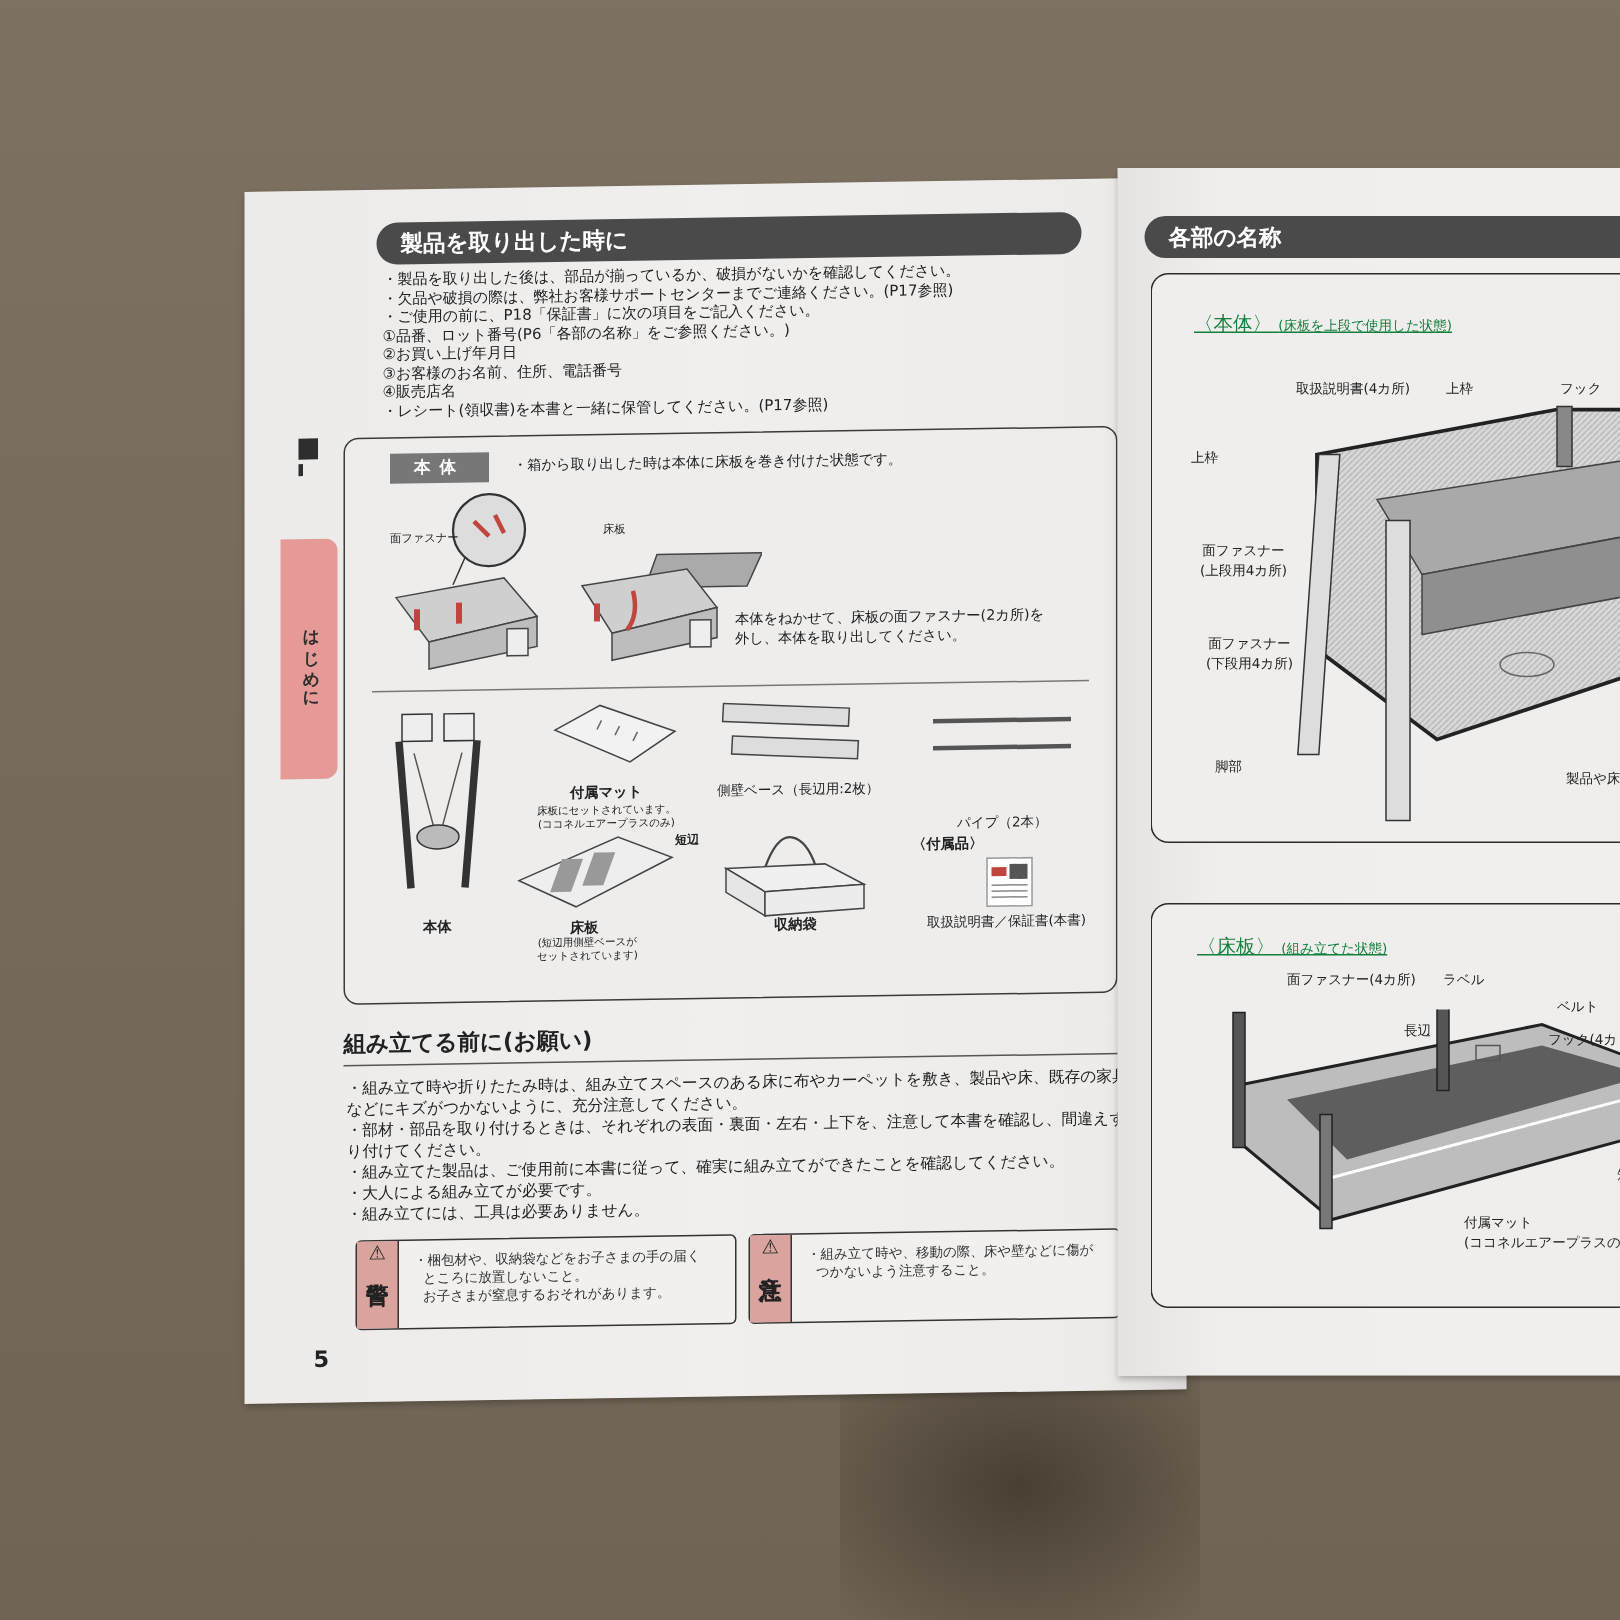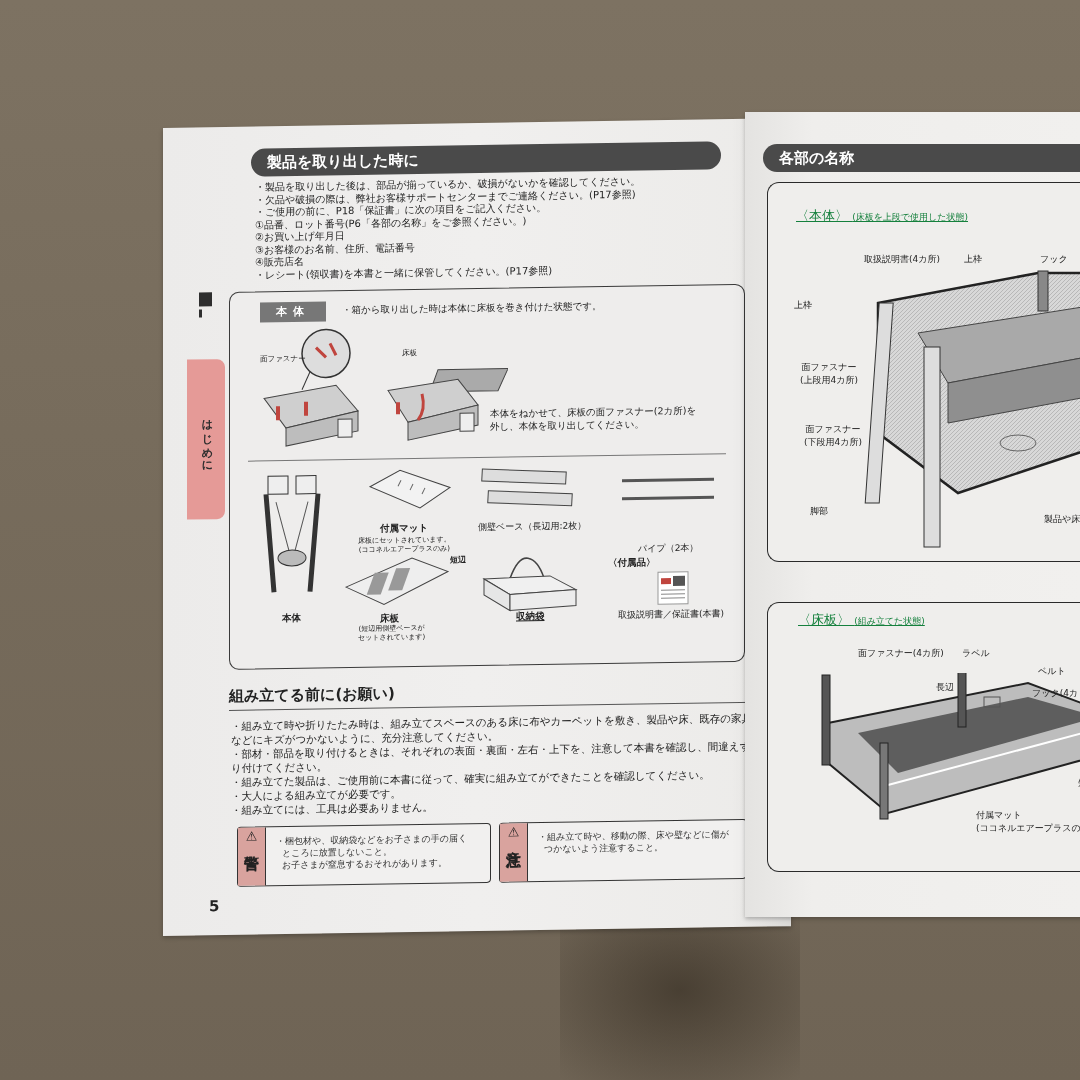--- a/index.html
+++ b/index.html
@@ -192,21 +192,21 @@
       <div>(短辺用側壁ベースが</div>
       <div>セットされています)</div>
     </div>
 
     <svg class="illus" style="left:250px;top:266px;" width="100" height="60">
       <path d="M30 24 q8 -22 18 -20 q10 2 16 20" stroke="#444" fill="none" stroke-width="1.5"></path>
       <polygon points="4,24 70,22 96,36 30,40" fill="#f0f0f0" stroke="#444"></polygon>
       <polygon points="4,24 30,40 30,56 4,40" fill="#e6e6e6" stroke="#444"></polygon>
       <polygon points="30,40 96,36 96,52 30,56" fill="#ececec" stroke="#444"></polygon>
     </svg>
-    <div class="lbl lbl-b" style="left:286px;top:322px;text-decoration:underline;">収納袋</div>
+    <div class="lbl lbl-b" style="left:286px;top:322px;">収納袋</div>
 
     <div class="lbl lbl-b" style="left:378px;top:270px;">〈付属品〉</div>
     <svg class="illus" style="left:426px;top:284px;" width="34" height="36">
       <rect x="2" y="2" width="30" height="32" fill="#fff" stroke="#999"></rect>
       <rect x="5" y="8" width="10" height="6" fill="#c0453e"></rect>
       <rect x="17" y="6" width="12" height="10" fill="#555"></rect>
       <line x1="5" y1="20" x2="29" y2="20" stroke="#888"></line>
       <line x1="5" y1="24" x2="29" y2="24" stroke="#888"></line>
       <line x1="5" y1="28" x2="29" y2="28" stroke="#888"></line>
     </svg>
@@ -283,21 +283,21 @@
     </div>
     <div class="lbl" style="left:36px;top:240px;text-align:center;">
       <div>面ファスナー</div>
       <div>(下段用4カ所)</div>
     </div>
     <div class="lbl" style="left:42px;top:322px;">脚部</div>
     <div class="lbl" style="left:276px;top:330px;">製品や床</div>
   </div>
 
   <div class="rbox" style="top:490px; width:330px; height:270px;">
-    <div class="rhead" style="left:30px;top:8px;text-align:center;">
+    <div class="rhead" style="left:30px;top:19px;text-align:center;">
       <span>〈床板〉</span>
       <small>(組み立てた状態)</small>
     </div>
     <svg class="illus" style="left:40px;top:70px;" width="300" height="150">
       <polygon points="20,50 220,10 300,40 300,80 80,140 20,90" fill="#bdbdbd" stroke="#222" stroke-width="2"></polygon>
       <polygon points="50,60 220,24 290,44 90,100" fill="#5e5e5e"></polygon>
       <line x1="80" y1="112" x2="290" y2="56" stroke="#fff" stroke-width="2"></line>
       <rect x="14" y="2" width="8" height="90" fill="#555" stroke="#222"></rect>
       <rect x="150" y="-6" width="8" height="60" fill="#555" stroke="#222"></rect>
       <rect x="72" y="70" width="8" height="76" fill="#777" stroke="#222"></rect>

